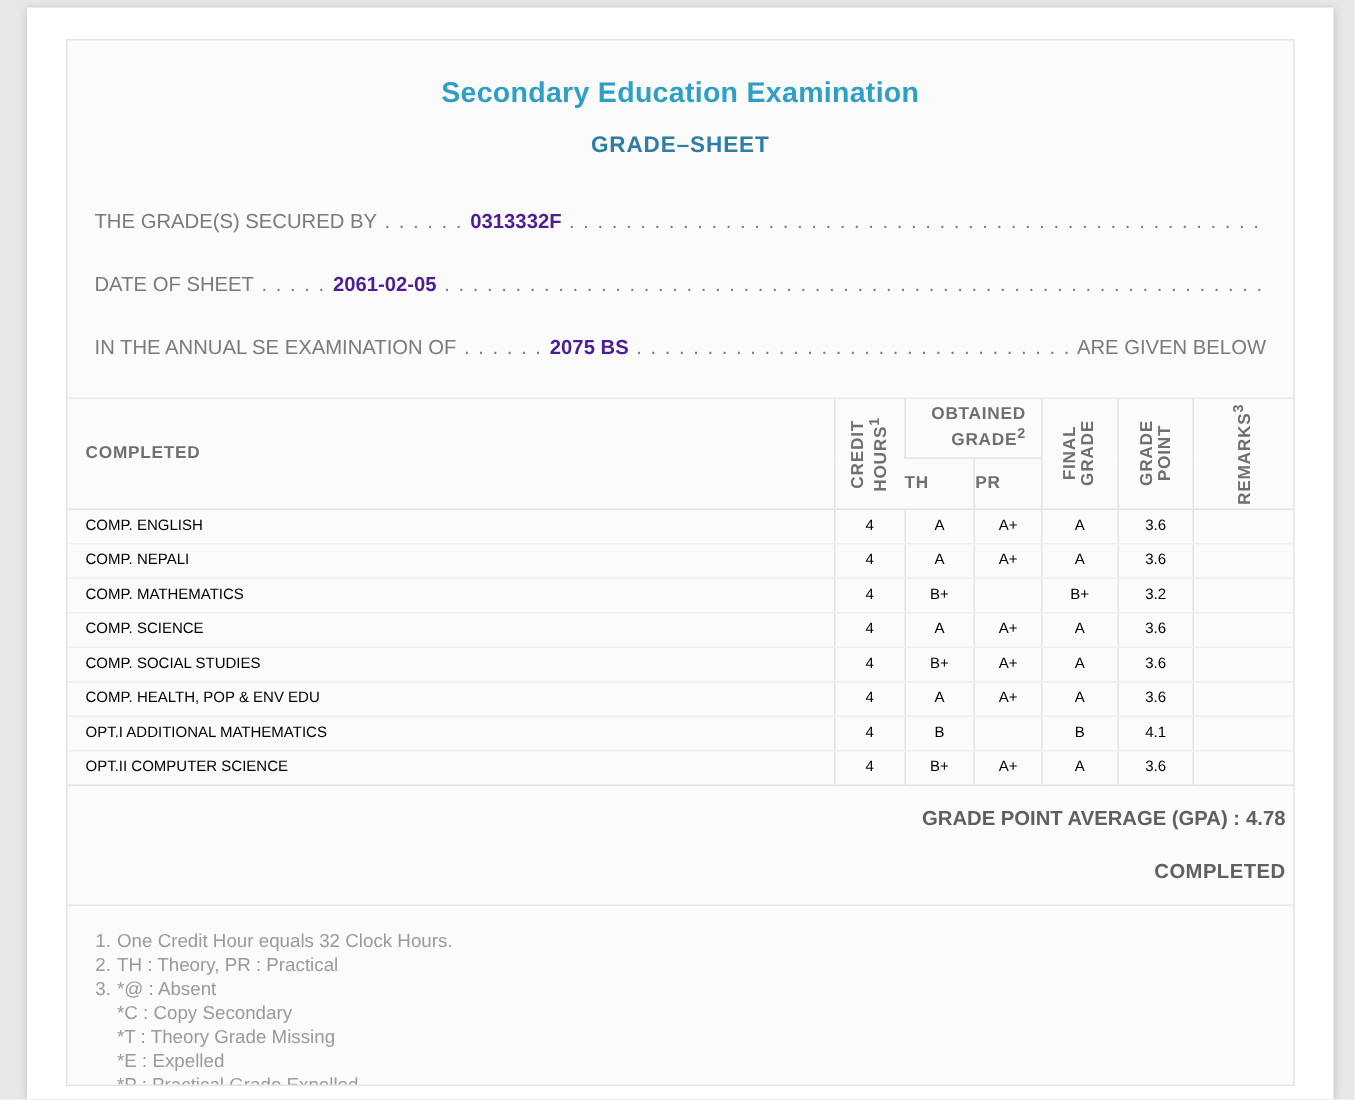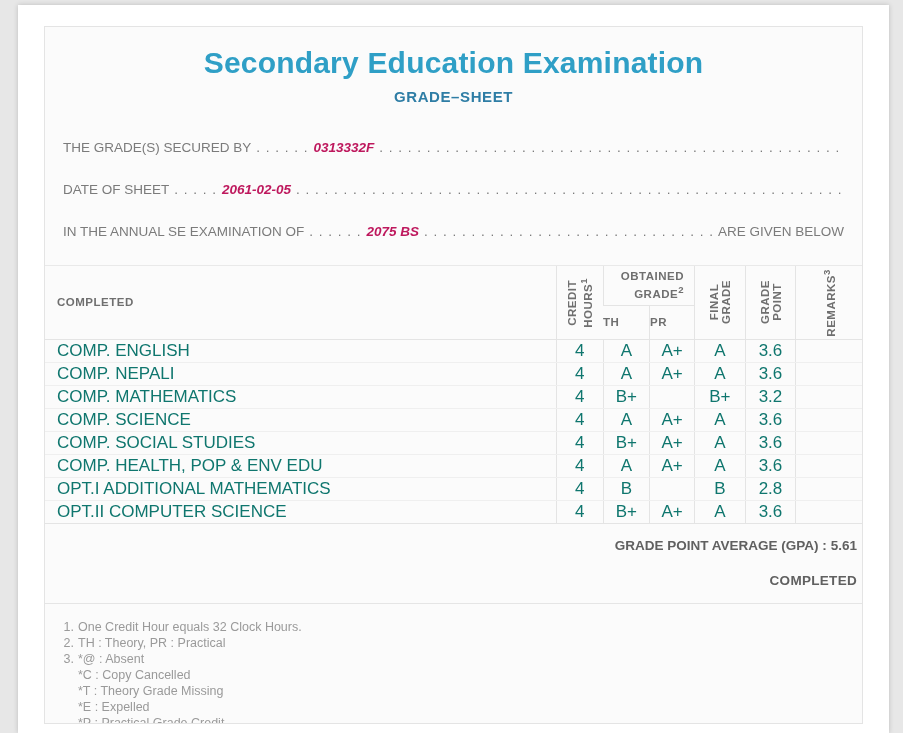--- a/index.html
+++ b/index.html
@@ -20,21 +20,21 @@
     border: 1px solid #e4e4e4;
     margin: 0 26px;
     position: relative;
     top: 21px;
     height: 698px;
     overflow: hidden;
   }
   .page-title {
     margin-top: 20px;
     text-align: center;
-    font-size: 30px;
+    font-size: 19px;
     font-weight: bold;
     line-height: 32px;
     color: #2f9fc6;
     letter-spacing: 0.2px;
   }
   .page-subtitle {
     margin-top: 9px;
     text-align: center;
     font-size: 15px;
     font-weight: bold;
@@ -46,21 +46,21 @@
   .info-line {
     display: flex;
     align-items: flex-start;
     font-size: 13.5px;
     line-height: 17px;
     color: #7b7b7b;
     margin-bottom: 25px;
     white-space: nowrap;
   }
   .info-dots { margin: 0 5px; letter-spacing: 1px; }
-  .info-value { font-weight: bold; color: #be185d; font-style: italic; }
+  .info-value { font-weight: bold; color: #4c1d95; }
   .dot-leader {
     flex: 1 1 auto;
     overflow: hidden;
     margin-left: 5px;
     letter-spacing: 1px;
   }
   .info-suffix { margin-left: 6px; }
 
   table.grades {
     width: 100%;
@@ -112,22 +112,22 @@
     border-bottom: 1px solid #e4e4e4;
   }
   th.sub-h {
     height: 34px;
     text-align: left;
     font-size: 12px;
     border-bottom: 1px solid #e4e4e4;
   }
   .grades tbody td {
     height: 23px;
-    font-size: 17px;
-    color: #0f766e;
+    font-size: 10px;
+    color: #000000;
     text-align: center;
     border-bottom: 1px solid #efefef;
     padding: 0;
   }
   .grades tbody td.subj {
     text-align: left;
     padding-left: 12px;
   }
   .grades tbody tr:last-child td { border-bottom: 1px solid #e4e4e4; }
 
@@ -280,39 +280,39 @@
     <td>3.6</td>
     <td></td>
   </tr>
 
   <tr>
     <td class="subj">OPT.I ADDITIONAL MATHEMATICS</td>
     <td>4</td>
     <td>B</td>
     <td></td>
     <td>B</td>
-    <td>2.8</td>
+    <td>4.1</td>
     <td></td>
   </tr>
 
   <tr>
     <td class="subj">OPT.II COMPUTER SCIENCE</td>
     <td>4</td>
     <td>B+</td>
     <td>A+</td>
     <td>A</td>
     <td>3.6</td>
     <td></td>
   </tr>
 </tbody>
     </table>
 
     <div class="summary-section">
       <div class="gpa-line">
-        <span>GRADE POINT AVERAGE (GPA) :</span><span class="gpa-value">5.61</span>
+        <span>GRADE POINT AVERAGE (GPA) :</span><span class="gpa-value">4.78</span>
       </div>
       <div class="status-line">COMPLETED</div>
     </div>
 
     <div class="footnotes">
   <div class="fn-line">
     <span class="fn-m">1.</span>
     <span class="fn-t">One Credit Hour equals 32 Clock Hours.</span>
   </div>
 
@@ -321,33 +321,33 @@
     <span class="fn-t">TH : Theory, PR : Practical</span>
   </div>
 
   <div class="fn-line">
     <span class="fn-m">3.</span>
     <span class="fn-t">*@ : Absent</span>
   </div>
 
   <div class="fn-line">
     <span class="fn-m"></span>
-    <span class="fn-t">*C : Copy Cancelled</span>
+    <span class="fn-t">*C : Copy Secondary</span>
   </div>
 
   <div class="fn-line">
     <span class="fn-m"></span>
     <span class="fn-t">*T : Theory Grade Missing</span>
   </div>
 
   <div class="fn-line">
     <span class="fn-m"></span>
     <span class="fn-t">*E : Expelled</span>
   </div>
 
   <div class="fn-line">
     <span class="fn-m"></span>
-    <span class="fn-t">*P : Practical Grade Credit</span>
+    <span class="fn-t">*P : Practical Grade Expelled</span>
   </div>
 </div>
 
   </div>
 </div>
 
 </body></html>

